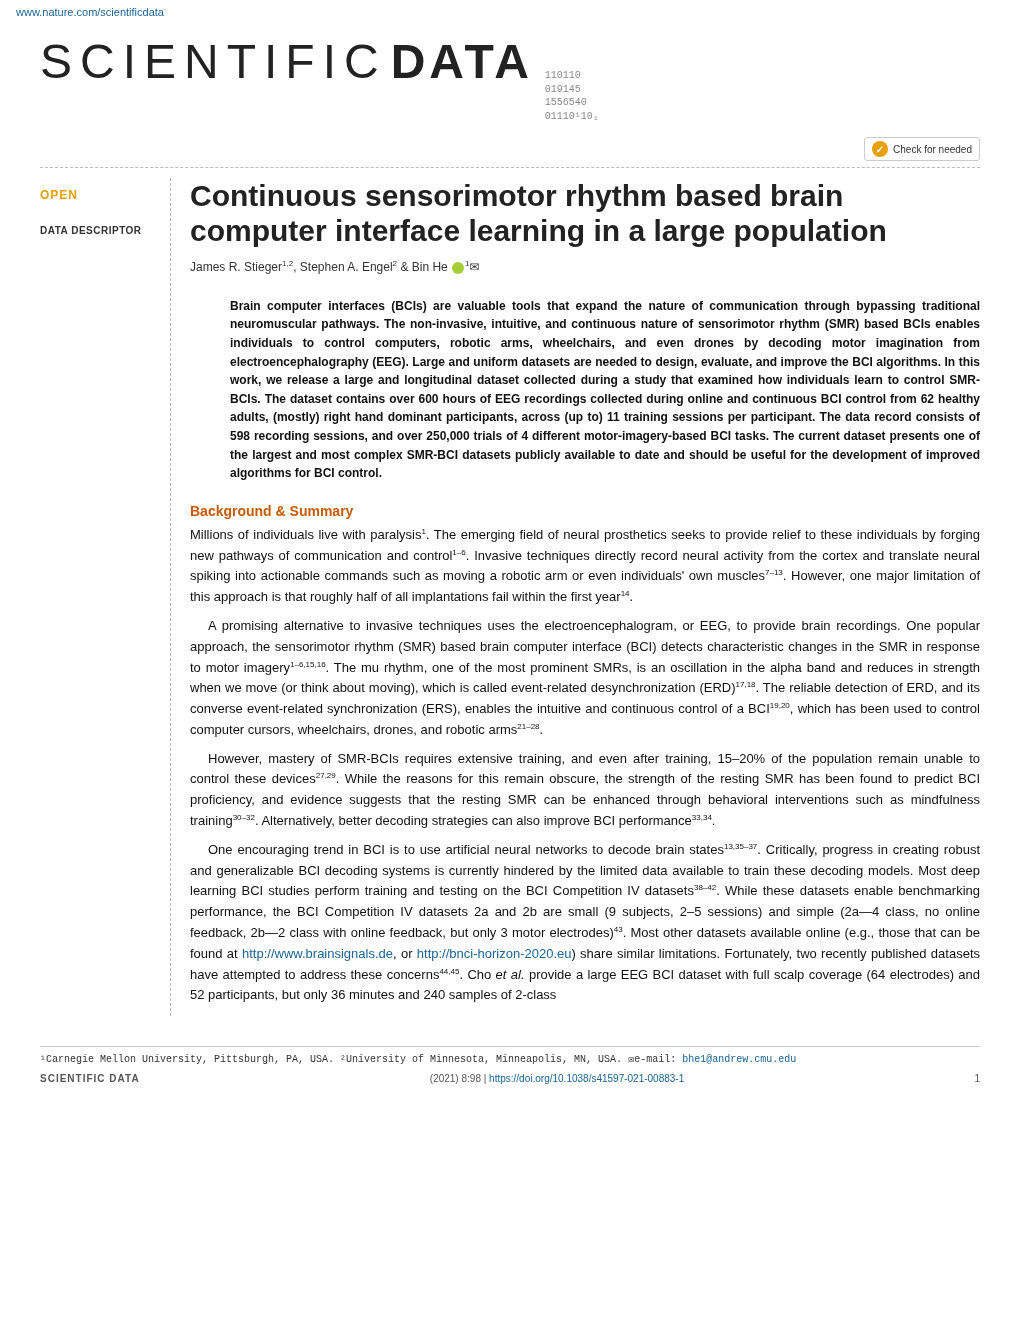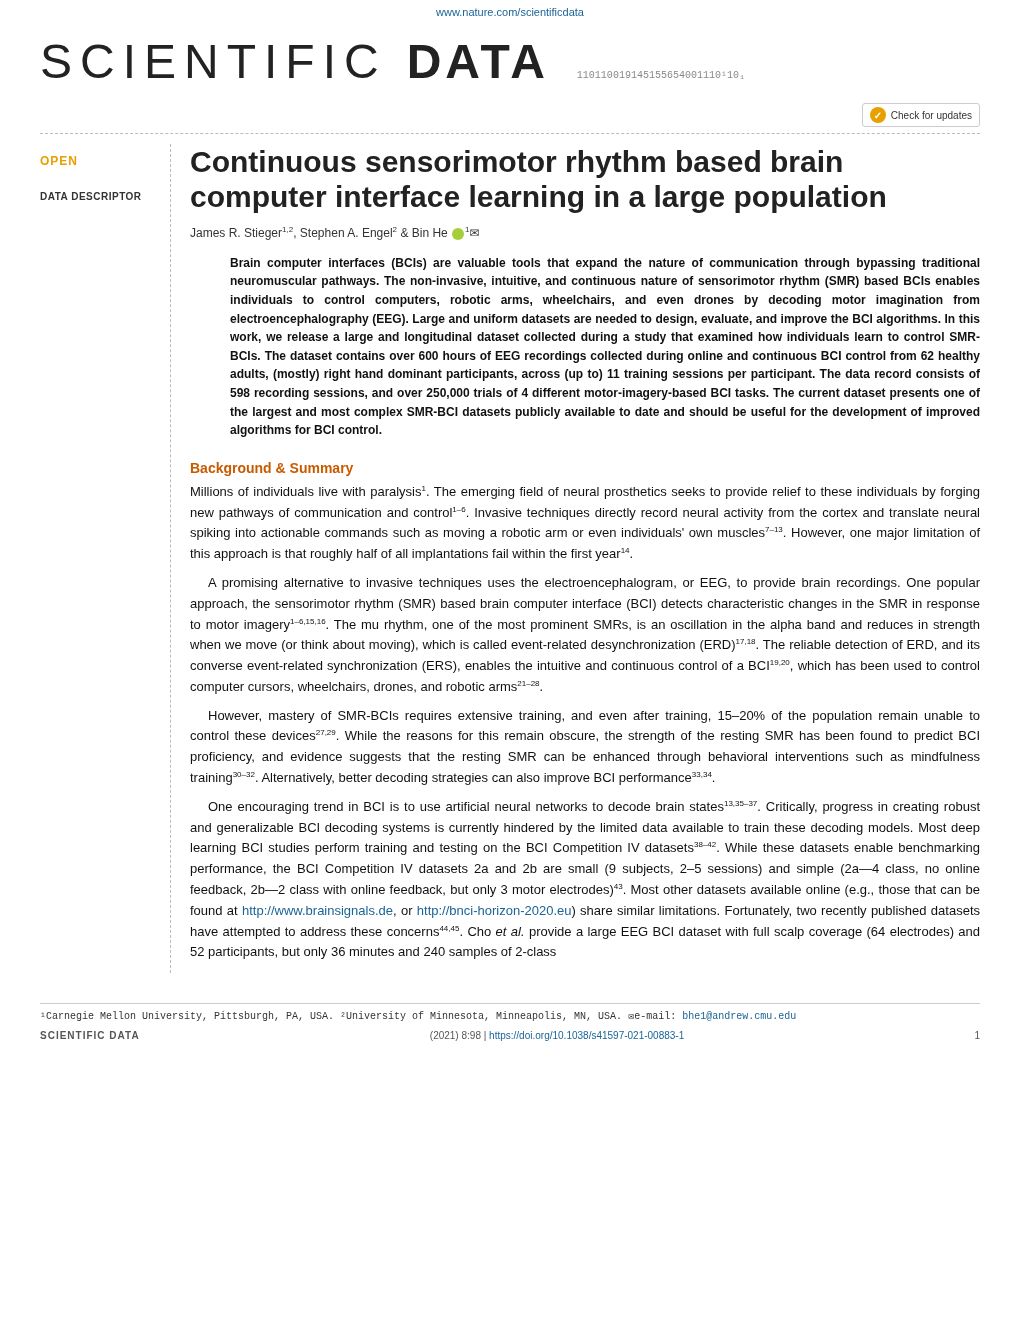--- a/index.html
+++ b/index.html
@@ -9,21 +9,21 @@
       font-size: 13px;
       color: #000;
       width: 1020px;
       min-height: 1340px;
       position: relative;
     }
 
     
     .top-bar {
       display: flex;
-      justify-content: center;
+      justify-content: flex-start;
       padding: 6px 16px;
       border-bottom: none;
     }
     .top-url {
       font-family: Arial, sans-serif;
       font-size: 11px;
       color: #1a6496;
       text-decoration: none;
     }
 
@@ -50,21 +50,21 @@
     .logo-data {
       font-family: Arial, sans-serif;
       font-size: 48px;
       font-weight: 700;
       letter-spacing: 4px;
       color: #222;
       text-transform: uppercase;
     }
     .binary-grid {
       display: flex;
-      flex-direction: row;
+      flex-direction: column;
       font-family: 'Courier New', monospace;
       font-size: 10px;
       color: #888;
       line-height: 1.35;
       margin-left: 8px;
     }
 
     
     .check-updates-row {
       display: flex;
@@ -152,21 +152,21 @@
       color: #222;
       line-height: 1.18;
       margin-bottom: 10px;
     }
 
     
     .authors {
       font-family: Arial, sans-serif;
       font-size: 12px;
       color: #333;
-      margin-bottom: 14px;
+      margin-bottom: 23px;
     }
     .author-super {
       font-size: 8px;
       vertical-align: super;
     }
     .orcid-icon {
       display: inline-block;
       width: 12px;
       height: 12px;
       background: #a6ce39;
@@ -266,36 +266,36 @@
   </style>
 </head>
 <body>
 
 <div class="top-bar">
   <a class="top-url">www.nature.com/scientificdata</a>
 </div>
 
 <div class="journal-header">
   <div class="logo-row">
-    <div style="display:flex;align-items:baseline;gap:20px;">
+    <div style="display:flex;align-items:baseline;gap:4px;">
       <span class="logo-text">SCIENTIFIC </span>
       <span class="logo-data">DATA</span>
       <div class="binary-grid">
         <span>110110</span>
         <span>019145</span>
         <span>1556540</span>
         <span>01110¹10₁</span>
       </div>
     </div>
   </div>
 
   <div class="check-updates-row">
     <div class="check-updates-badge">
       <div class="check-icon">✓</div>
-      <span>Check for updates</span>
+      <span>Check for needed</span>
     </div>
   </div>
 </div>
 
 <hr class="dotted-divider">
 
 <div class="main-content">
 
   <div class="left-labels">
     <span class="open-label">OPEN</span>

